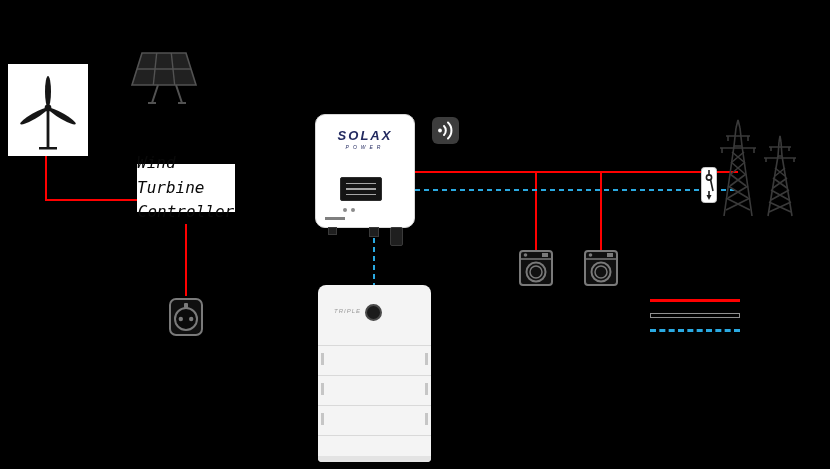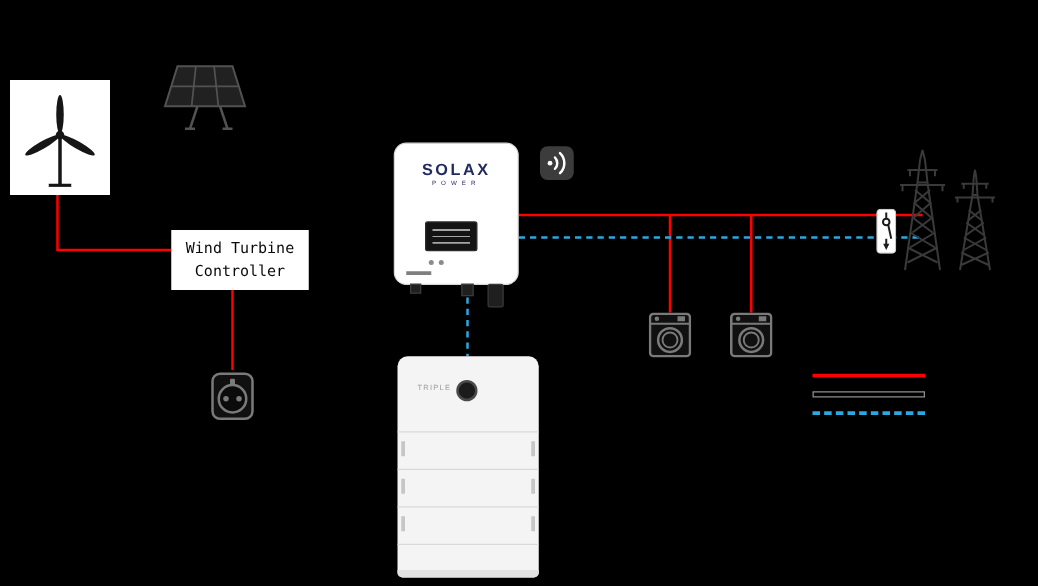--- a/index.html
+++ b/index.html
@@ -1,32 +1,32 @@
 <!DOCTYPE html>
 <html style="--canvas_bg: #000000; --power_line: #ff0000; --comm_line: #2aa9e1; --legend_black: #000000; --box_bg: #ffffff; --dark_icon: #3c3c3c; --logo_navy: #232a60; --icon_stroke: #7a7a7a;"><head>
 <meta charset="utf-8">
 <style>
   html,body{margin:0;padding:0;background:#000;}
   .canvas{position:relative;width:830px;height:469px;background:var(--canvas_bg,#000);
           overflow:hidden;font-family:"Liberation Sans",sans-serif;}
-  .abs{position:absolute;}
+  .abs{position:absolute;font-style:italic;}
   .white-box{background:var(--box_bg,#fff);}
 
   
   .wiring{position:absolute;left:0;top:0;pointer-events:none;}
   .w-power{stroke:var(--power_line,#ff0000);stroke-width:2;fill:none;}
   .w-comm{stroke:var(--comm_line,#2aa9e1);stroke-width:2;fill:none;stroke-dasharray:5 4;}
 
   
   .turbine-panel{left:8px;top:64px;width:80px;height:92px;}
 
   
-  .controller{left:137px;top:184px;width:110px;height:48px;display:flex;flex-direction:column;
+  .controller{left:137px;top:164px;width:98px;height:48px;display:flex;flex-direction:column;
               align-items:center;justify-content:center;
-              font-family:"DejaVu Sans Mono",monospace;font-size:12px;line-height:1.55;color:#0a0a0a;}
+              font-family:"DejaVu Sans Mono",monospace;font-size:16px;line-height:1.55;color:#0a0a0a;}
 
   
   .inverter{left:315px;top:114px;width:100px;height:114px;border-radius:10px;
             border:1px solid #d8d8d8;box-sizing:border-box;}
   .inv-logo{position:absolute;left:0;top:13px;width:100%;text-align:center;color:var(--logo_navy,#232a60);}
   .inv-brand{font-size:13px;font-weight:bold;letter-spacing:2px;}
   .inv-brand-sub{font-size:5px;letter-spacing:4px;margin-top:1px;}
   .inv-display{position:absolute;left:24px;top:62px;width:42px;height:24px;background:#141414;
                border:1px solid #2c2c2c;border-radius:2px;box-sizing:border-box;}
   .inv-display-lines{position:absolute;left:5px;right:5px;top:5px;bottom:5px;

